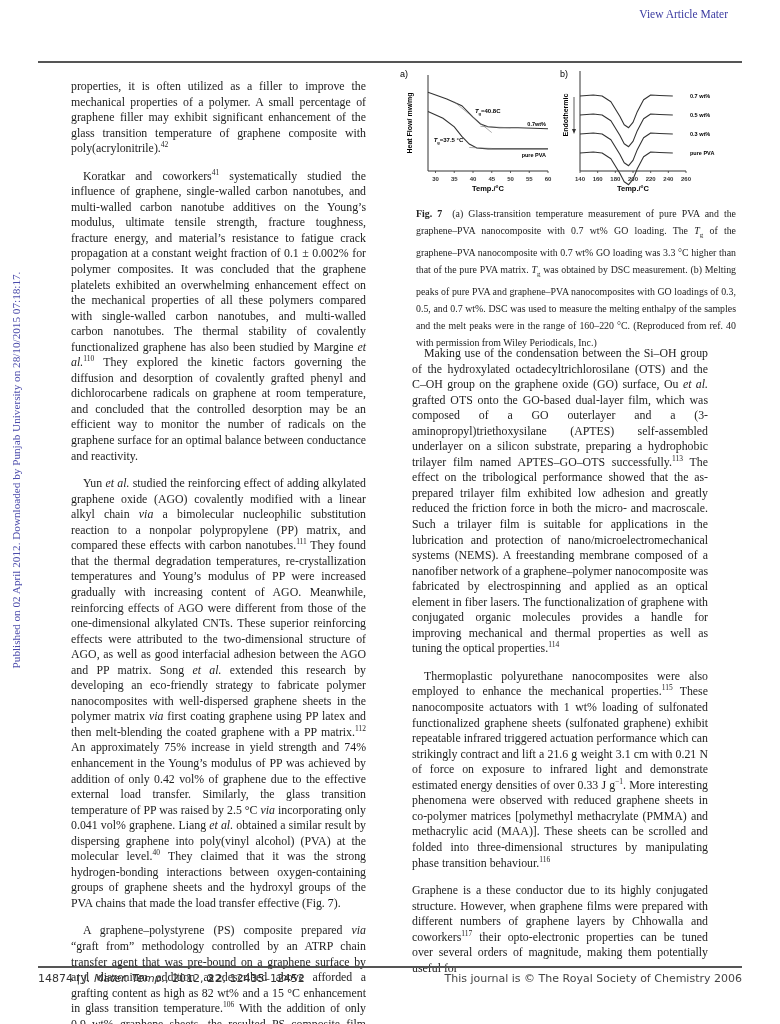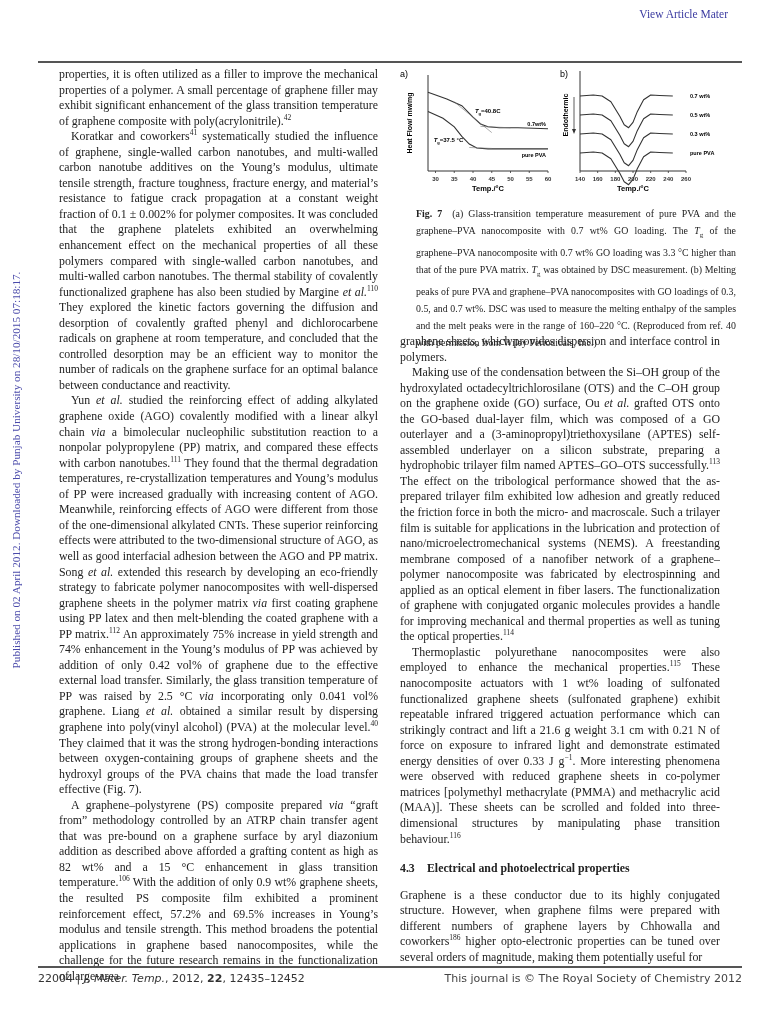--- a/index.html
+++ b/index.html
@@ -4,21 +4,21 @@
 <style>
   html, body { margin:0; padding:0; background:#fff; }
   body { width:780px; height:1024px; position:relative; overflow:hidden; font-family:"Liberation Serif", serif; color:#222; }
   .top-link { position:absolute; right:52px; top:8px; font-size:11.5px; color:#3a3aa0; font-family:"Liberation Serif", serif; cursor:pointer; }
   .rule-top { position:absolute; left:38px; right:38px; top:61px; height:1.5px; background:#555; }
   .rule-bot { position:absolute; left:38px; right:38px; top:966px; height:1.5px; background:#555; }
   .side-note { position:absolute; left:10px; top:470px; transform-origin:0 0; transform:rotate(-90deg) translate(-50%, 0); font-size:11.2px; color:#4a4aaa; white-space:nowrap; }
   .col { position:absolute; font-size:11.85px; line-height:15.55px; text-align:justify; }
   .col-left { left:59px; top:67px; width:319px; }
   .col-right { left:400px; width:320px; }
-  .col p { margin:0; }
+  .col p { margin:12px; }
   .indent { text-indent:12px; }
   sup { font-size:7.5px; line-height:0; vertical-align:super; }
   i, em { font-style:italic; }
   .fig { position:absolute; left:398px; top:67px; width:326px; height:132px; }
   .fig svg { width:100%; height:100%; font-family:"Liberation Sans", sans-serif; }
   .caption { position:absolute; left:416px; top:205px; width:320px; font-size:9.9px; line-height:17px; text-align:justify; }
   .caption b { font-weight:bold; }
   .heading { font-weight:bold; font-size:11.8px; margin:14px 0 11px 0 !important; }
   .heading .num { display:inline-block; width:27px; }
   .footer-left { position:absolute; left:38px; top:972px; font-size:11px; font-family:"DejaVu Sans", sans-serif; color:#333; }
@@ -99,22 +99,20 @@
       <path d="M182.0 86.0 L195.3 85.0 L204.1 86.0 L212.9 91.8 L221.8 106.2 L226.2 114.8 L230.6 117.7 L235.0 112.4 L239.4 101.4 L245.6 89.8 L252.7 85.0 L261.5 85.5 L274.8 86.0" fill="none" stroke="#333" stroke-width="1.1" stroke-linejoin="round"></path>
       <text x="292" y="88" font-size="5.5" font-weight="bold">pure PVA</text>
     </svg>
 </div>
 
 <div class="caption">
   <b>Fig. 7</b>&nbsp;&nbsp;<span>(a) Glass-transition temperature measurement of pure PVA and the graphene–PVA nanocomposite with 0.7 wt% GO loading. The </span><i>T</i><sub style="font-size:7px">g</sub><span> of the graphene–PVA nanocomposite with 0.7 wt% GO loading was 3.3 °C higher than that of the pure PVA matrix. </span><i>T</i><sub style="font-size:7px">g</sub><span> was obtained by DSC measurement. (b) Melting peaks of pure PVA and graphene–PVA nanocomposites with GO loadings of 0.3, 0.5, and 0.7 wt%. DSC was used to measure the melting enthalpy of the samples and the melt peaks were in the range of 160–220 °C. (Reproduced from ref. 40 with permission from Wiley Periodicals, Inc.)</span>
 </div>
 
 <div class="col col-right" style="top:334px">
-  <p>graphene sheets, which provides dispersion and interface control in polymers.</p>
   <p class="indent"><span>Making use of the condensation between the Si–OH group of the hydroxylated octadecyltrichlorosilane (OTS) and the C–OH group on the graphene oxide (GO) surface, Ou </span><i>et al.</i><span> grafted OTS onto the GO-based dual-layer film, which was composed of a GO outerlayer and a (3-aminopropyl)triethoxysilane (APTES) self-assembled underlayer on a silicon substrate, preparing a hydrophobic trilayer film named APTES–GO–OTS successfully.</span><sup>113</sup><span> The effect on the tribological performance showed that the as-prepared trilayer film exhibited low adhesion and greatly reduced the friction force in both the micro- and macroscale. Such a trilayer film is suitable for applications in the lubrication and protection of nano/microelectromechanical systems (NEMS). A freestanding membrane composed of a nanofiber network of a graphene–polymer nanocomposite was fabricated by electrospinning and applied as an optical element in fiber lasers. The functionalization of graphene with conjugated organic molecules provides a handle for improving mechanical and thermal properties as well as tuning the optical properties.</span><sup>114</sup></p>
   <p class="indent"><span>Thermoplastic polyurethane nanocomposites were also employed to enhance the mechanical properties.</span><sup>115</sup><span> These nanocomposite actuators with 1 wt% loading of sulfonated functionalized graphene sheets (sulfonated graphene) exhibit repeatable infrared triggered actuation performance which can strikingly contract and lift a 21.6 g weight 3.1 cm with 0.21 N of force on exposure to infrared light and demonstrate estimated energy densities of over 0.33 J g</span><sup>−1</sup><span>. More interesting phenomena were observed with reduced graphene sheets in co-polymer matrices [polymethyl methacrylate (PMMA) and methacrylic acid (MAA)]. These sheets can be scrolled and folded into three-dimensional structures by manipulating phase transition behaviour.</span><sup>116</sup></p>
-  <p class="heading"><span class="num">4.3</span><span>Electrical and photoelectrical properties</span></p>
-  <p><span>Graphene is a these conductor due to its highly conjugated structure. However, when graphene films were prepared with different numbers of graphene layers by Chhowalla and coworkers</span><sup>186</sup><span> higher opto-electronic properties can be tuned over several orders of magnitude, making them potentially useful for</span></p>
+  <p><span>Graphene is a these conductor due to its highly conjugated structure. However, when graphene films were prepared with different numbers of graphene layers by Chhowalla and coworkers</span><sup>117</sup><span> their opto-electronic properties can be tuned over several orders of magnitude, making them potentially useful for</span></p>
 </div>
 
 <div class="rule-bot"></div>
-<div class="footer-left"><span>22004</span><span> | </span><i>J. Mater. Temp.</i><span>, 2012, </span><b>22</b><span>, 12435–12452</span></div>
-<div class="footer-right">This journal is © The Royal Society of Chemistry 2012</div>
+<div class="footer-left"><span>14874</span><span> | </span><i>J. Mater. Temp.</i><span>, 2012, </span><b>22</b><span>, 12435–12452</span></div>
+<div class="footer-right">This journal is © The Royal Society of Chemistry 2006</div>
 
 </body></html>

